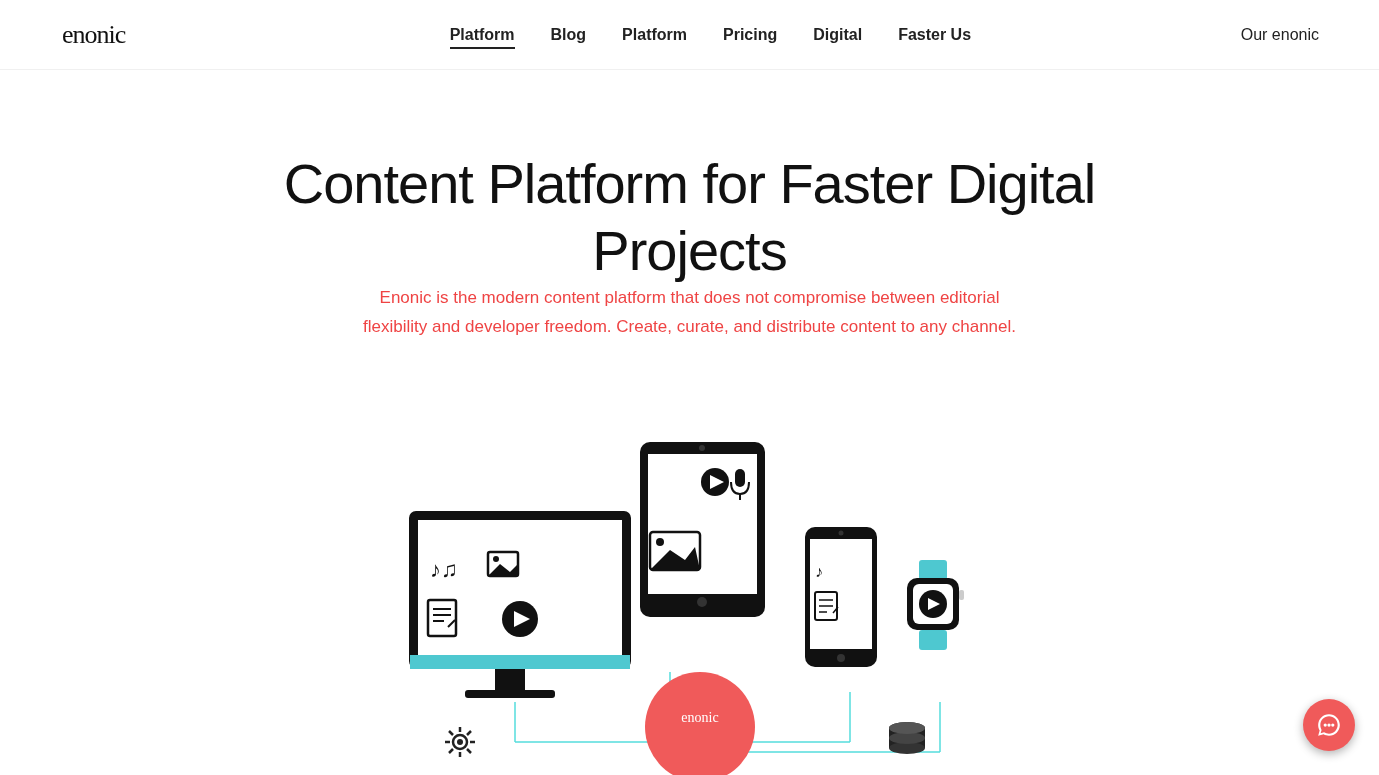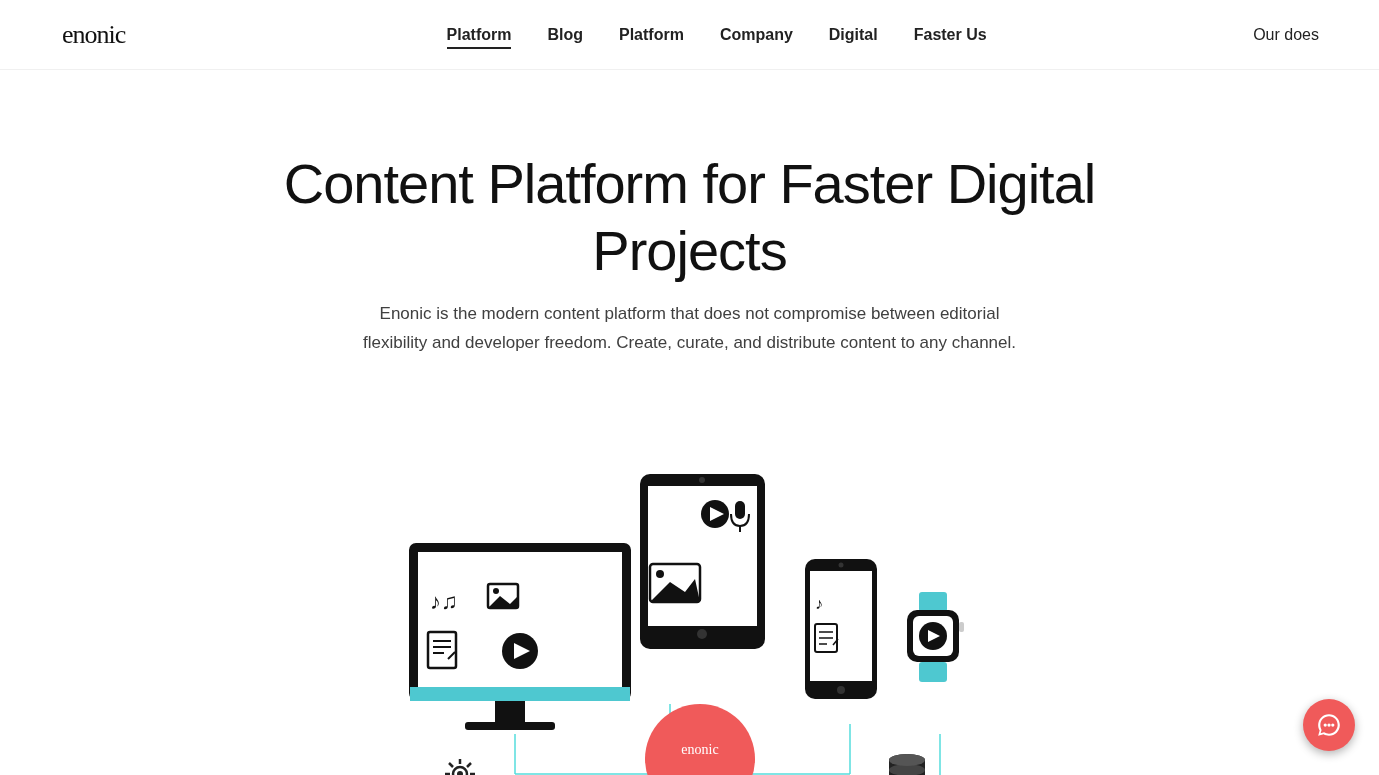--- a/index.html
+++ b/index.html
@@ -47,24 +47,24 @@
     }
     .hero h1 {
       font-size: 56px;
       font-weight: 300;
       line-height: 1.2;
       color: #111;
       letter-spacing: -1px;
     }
     .hero p {
       font-size: 17px;
-      color: #404040;
+      color: #ef4444;
       line-height: 1.7;
       max-width: 680px;
-      margin: 16px auto;
+      margin: 0 auto;
     }
 
     
     .illustration {
       width: 100%;
       display: flex;
       justify-content: center;
       margin-top: 30px;
       position: relative;
       height: 380px;
@@ -99,27 +99,27 @@
     <svg width="120" height="40" viewBox="0 0 120 40">
 
       <text x="2" y="30" font-family="Georgia, serif" font-size="26" font-weight="400" fill="#111" letter-spacing="-1">enonic</text>
     </svg>
   </div>
 
   <ul class="nav-links">
     <li class="active"><a href="#">Platform</a></li>
     <li><a href="#">Blog</a></li>
     <li><a href="#">Platform</a></li>
-    <li><a href="#">Company</a></li>
+    <li><a href="#">Pricing</a></li>
     <li><a href="#">Digital</a></li>
     <li><a href="#">Faster Us</a></li>
   </ul>
 
   <div class="nav-right">
-    <a href="#">Our does</a>
+    <a href="#">Our enonic</a>
   </div>
 </nav>
 
 <section class="hero">
   <h1>Content Platform for Faster Digital Projects</h1>
   <p>Enonic is the modern content platform that does not compromise between editorial flexibility and developer freedom. Create, curate, and distribute content to any channel.</p>
 </section>
 
 <div class="illustration">
   <svg viewBox="0 0 700 370" xmlns="http://www.w3.org/2000/svg">

